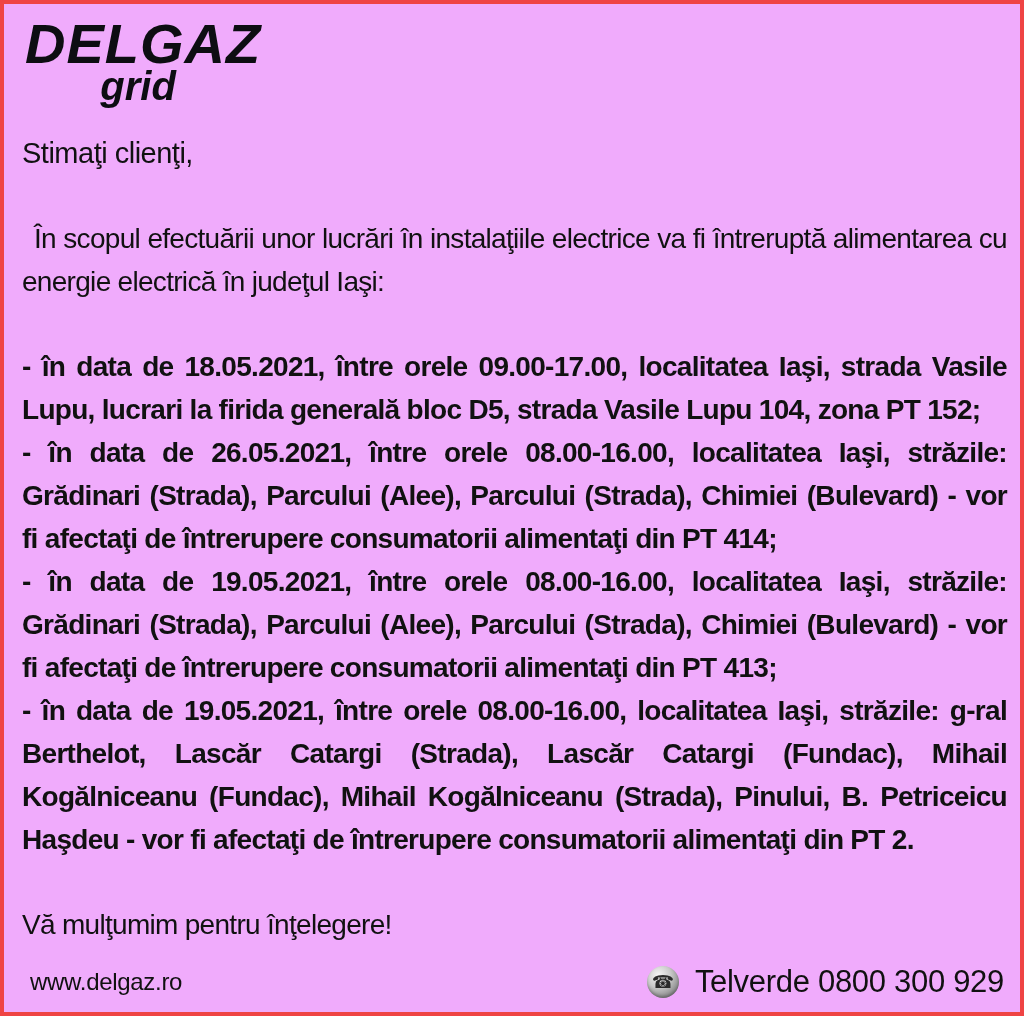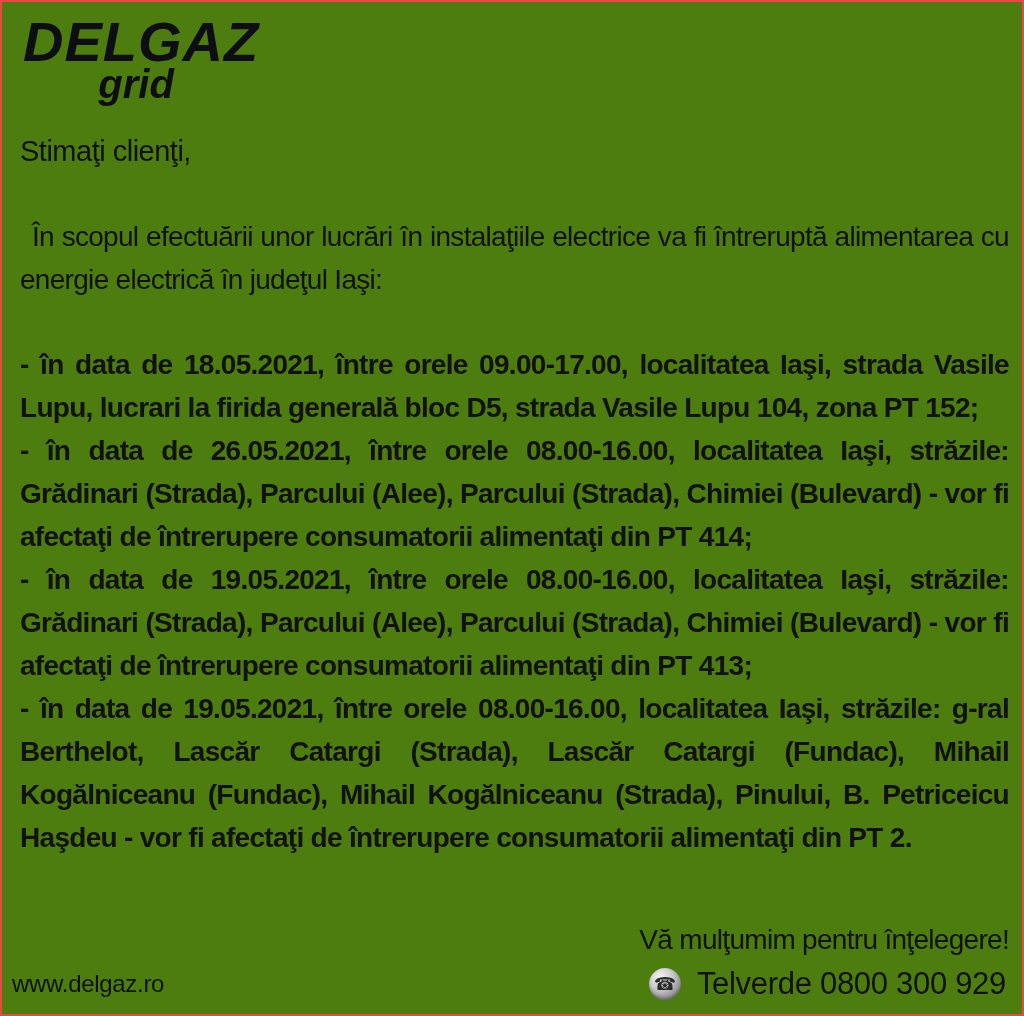--- a/index.html
+++ b/index.html
@@ -6,22 +6,22 @@
     margin: 0;
     padding: 0;
     background: #ffffff;
     font-family: "Liberation Sans", sans-serif;
   }
   .page {
     position: relative;
     width: 1024px;
     height: 1016px;
     box-sizing: border-box;
-    background: #4d7c0f;
-    border: 2px solid #ef4444;
+    background: #f0abfc;
+    border: 4px solid #ef4444;
     padding: 12px 13px 0 13px;
     overflow: hidden;
     color: #111111;
   }
   
   .logo {
     display: inline-block;
     margin-left: 8px;
     margin-top: 2px;
   }
@@ -60,27 +60,27 @@
   }
   .intro {
     margin-top: 42px;
     text-indent: 12px;
   }
   .outages {
     margin-top: 42px;
     font-weight: bold;
   }
   .closing {
-    margin-top: 59px;
-    text-align: right;
+    margin-top: 42px;
+    text-align: left;
   }
   
   .footer {
     position: absolute;
-    left: 10px;
+    left: 26px;
     right: 16px;
     bottom: 12px;
     display: flex;
     justify-content: space-between;
     align-items: center;
   }
   .site {
     font-size: 24px;
     letter-spacing: -0.3px;
   }

